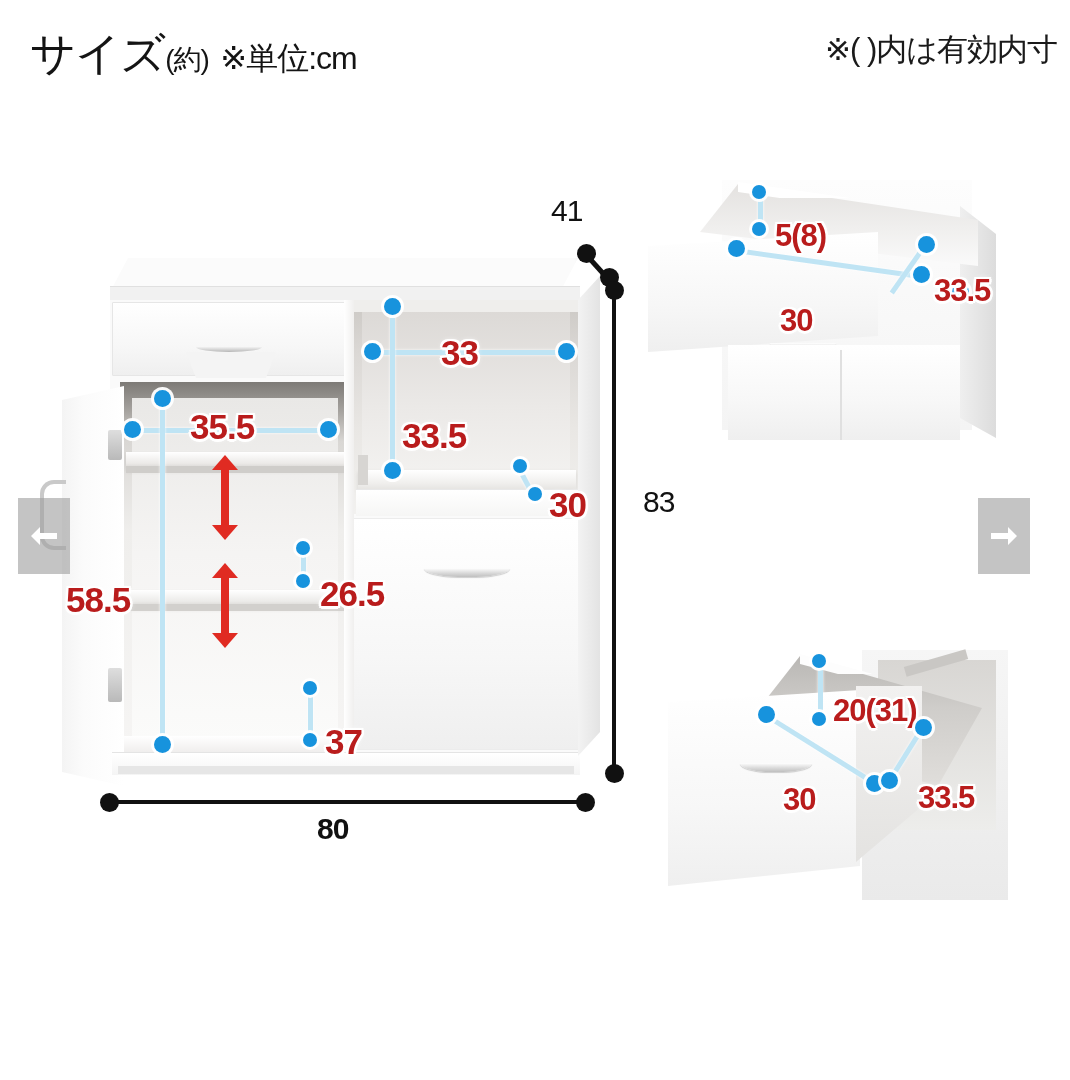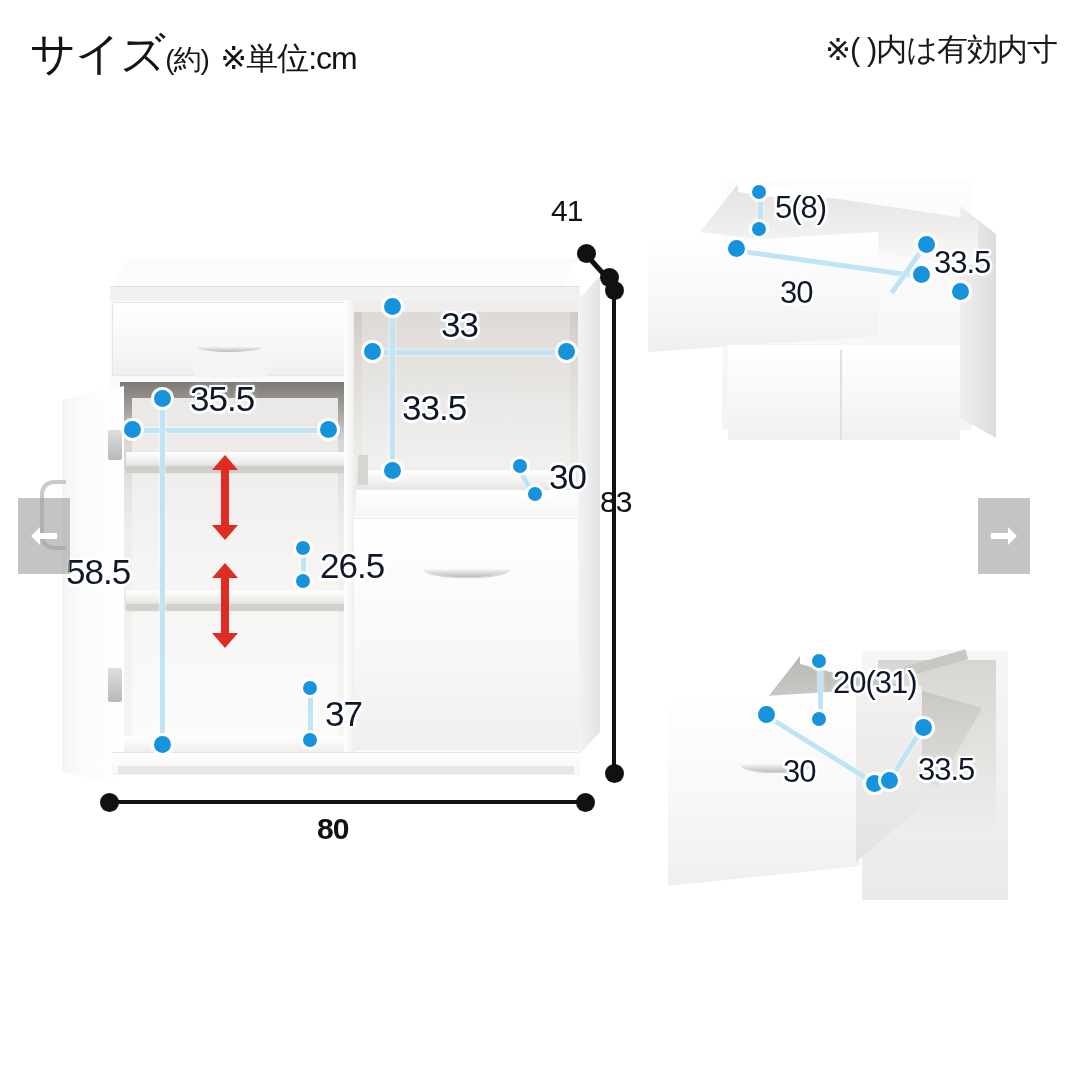--- a/index.html
+++ b/index.html
@@ -45,26 +45,27 @@
     background:linear-gradient(180deg,#ffffff 0%,#dadada 55%,#bfbfbf 100%);
     box-shadow:0 1px 1px rgba(0,0,0,.18);
   }
   .handle-thin{
     position:absolute;height:5px;border-radius:0 0 50% 50%/0 0 100% 100%;
     background:linear-gradient(180deg,#f2f2f2 0%,#c9c9c9 70%,#b4b4b4 100%);
   }
 
   
   .dim-txt{
-    position:absolute;color:#0f172a;font-size:35px;font-weight:400;
+    position:absolute;color:#b91c1c;font-size:35px;font-weight:700;
     letter-spacing:-1px;white-space:nowrap;
     text-shadow:
       -2.5px 0 0 #fff, 2.5px 0 0 #fff, 0 -2.5px 0 #fff, 0 2.5px 0 #fff,
       -2px -2px 0 #fff, 2px -2px 0 #fff, -2px 2px 0 #fff, 2px 2px 0 #fff,
       0 0 6px #fff;
+    margin-top: 28px;
   }
   .dim-txt.sm{font-size:31px;}
 
   .dline{position:absolute;background:#bfe4f4;box-shadow:0 0 3px rgba(255,255,255,.95);}
   .dline.h{height:5px;}
   .dline.v{width:5px;}
   .dot{
     position:absolute;width:17px;height:17px;border-radius:50%;
     background:#1793dd;box-shadow:0 0 0 3px rgba(255,255,255,.95);
   }
@@ -251,21 +252,21 @@
     <div class="bline-rot" style="left:586px;top:252px;width:30px;transform:rotate(48deg);"></div>
     <div class="bdot" style="left:577px;top:244px;"></div>
     <div class="bdot" style="left:600px;top:268px;"></div>
     <div class="btxt" style="left:551px;top:194px;">41</div>
   </div>
 
   <div>
     <div class="bline v" style="left:612px;top:288px;height:490px;"></div>
     <div class="bdot" style="left:605px;top:281px;"></div>
     <div class="bdot" style="left:605px;top:764px;"></div>
-    <div class="btxt" style="left:600px;top:485px;">83</div>
+    <div class="btxt" style="left:643px;top:485px;">83</div>
   </div>
 
   <div>
     <div class="bline h" style="left:110px;top:800px;width:475px;"></div>
     <div class="bdot" style="left:100px;top:793px;"></div>
     <div class="bdot" style="left:576px;top:793px;"></div>
     <div class="btxt" style="left:317px;top:812px;font-weight:bold;">80</div>
   </div>
 
   <div>

